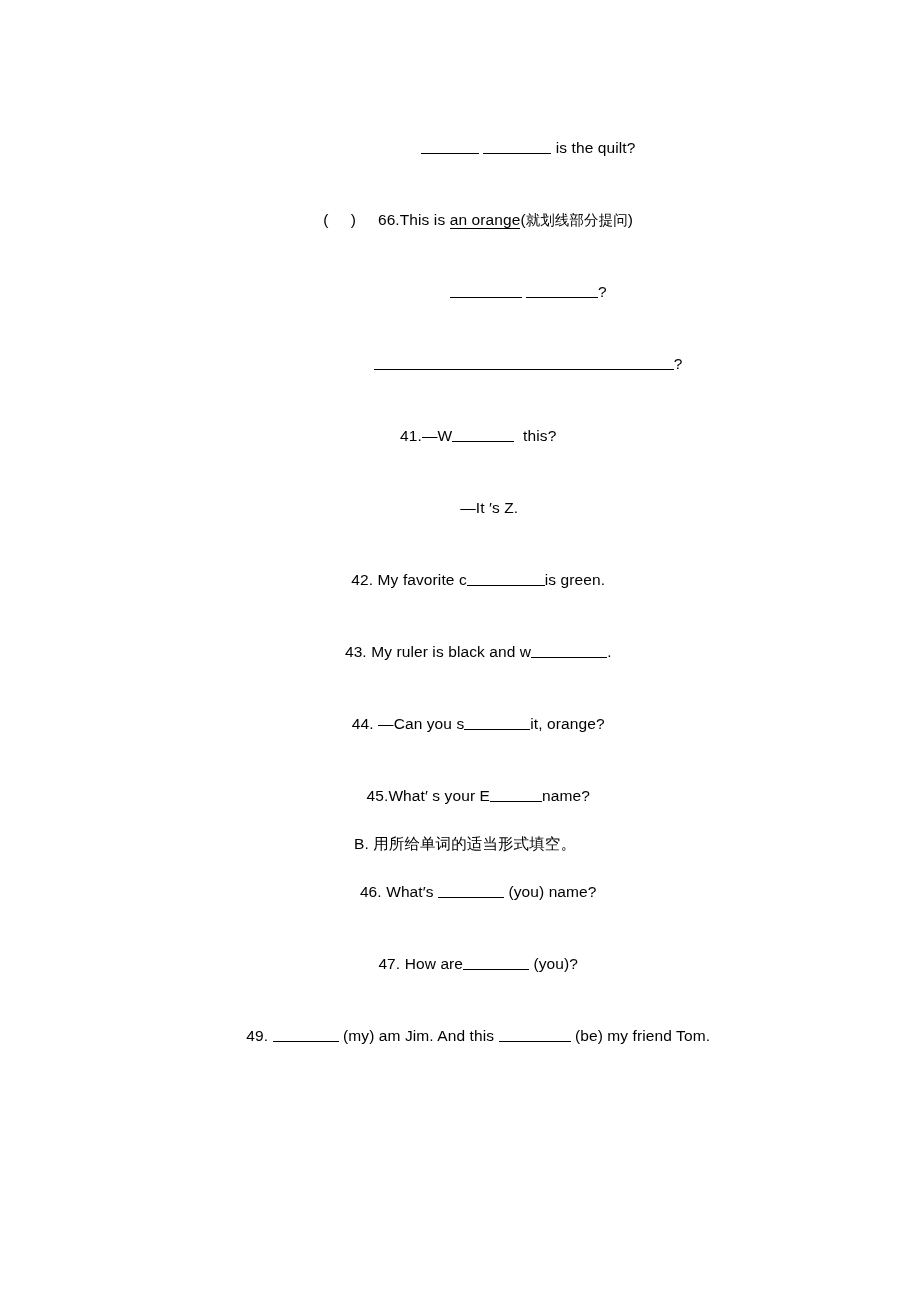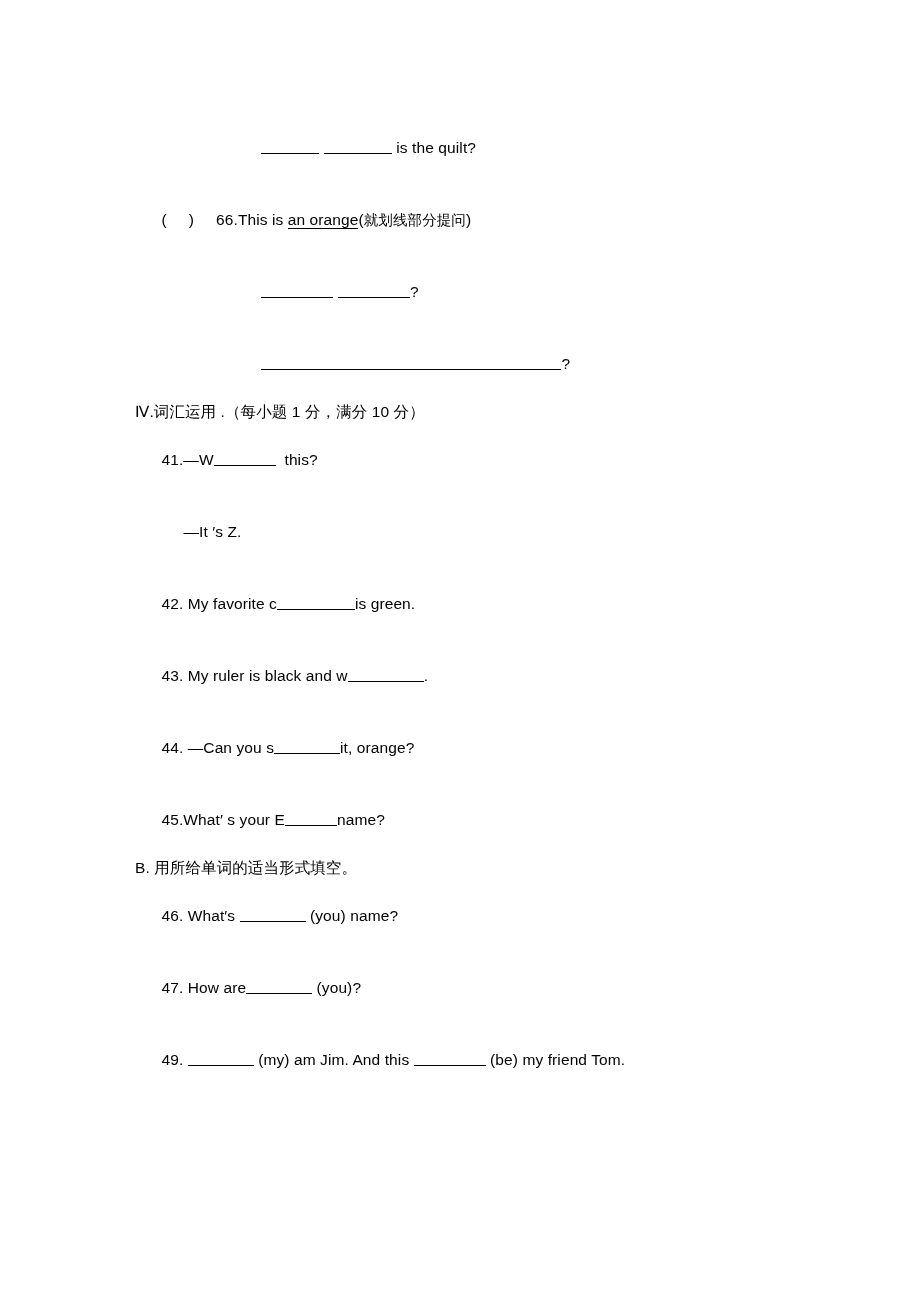--- a/index.html
+++ b/index.html
@@ -23,20 +23,21 @@
     position: absolute;
     left: 135px;
     top: 112px;
     width: 660px;
   }
   .ln {
     font-size: 15.5px;
     line-height: 24px;
     white-space: pre;
     letter-spacing: 0.1px;
+    text-align: center;
   }
   .cn {
     font-family: Liberation Sans, sans-serif;
     font-size: 14.5px;
   }
   .blank {
     display: inline-block;
     border-bottom: 1.4px solid #000;
     vertical-align: baseline;
     height: 0.95em;
@@ -60,21 +61,20 @@
       <span>(     )</span><span class="indent" style="width:22px"></span><span>66.</span><span>This is </span><span class="ul">an orange</span><span>(</span><span class="cn">就划线部分提问</span><span>)</span>
     </div>
     <div class="ln">
       <span class="indent" style="width:100px"></span><span class="blank" style="width:72px"></span> <span class="blank" style="width:72px"></span><span>?</span>
     </div>
 
     <div class="ln">
       <span class="indent" style="width:100px"></span><span class="blank" style="width:300px"></span><span>?</span>
     </div>
 
-    <div class="ln cn sec-head">Ⅳ.词汇运用 .（每小题 1 分，满分 10 分）</div>
 
     <div class="ln">
       <span>41.</span><span>—W</span><span class="blank" style="width:62px"></span><span>  this?</span>
     </div>
     <div class="ln">
       <span class="indent" style="width:22px"></span><span>—It ′s Z.</span>
     </div>
 
     <div class="ln">
       <span>42.</span> <span>My favorite c</span><span class="blank" style="width:78px"></span><span>is green.</span>

